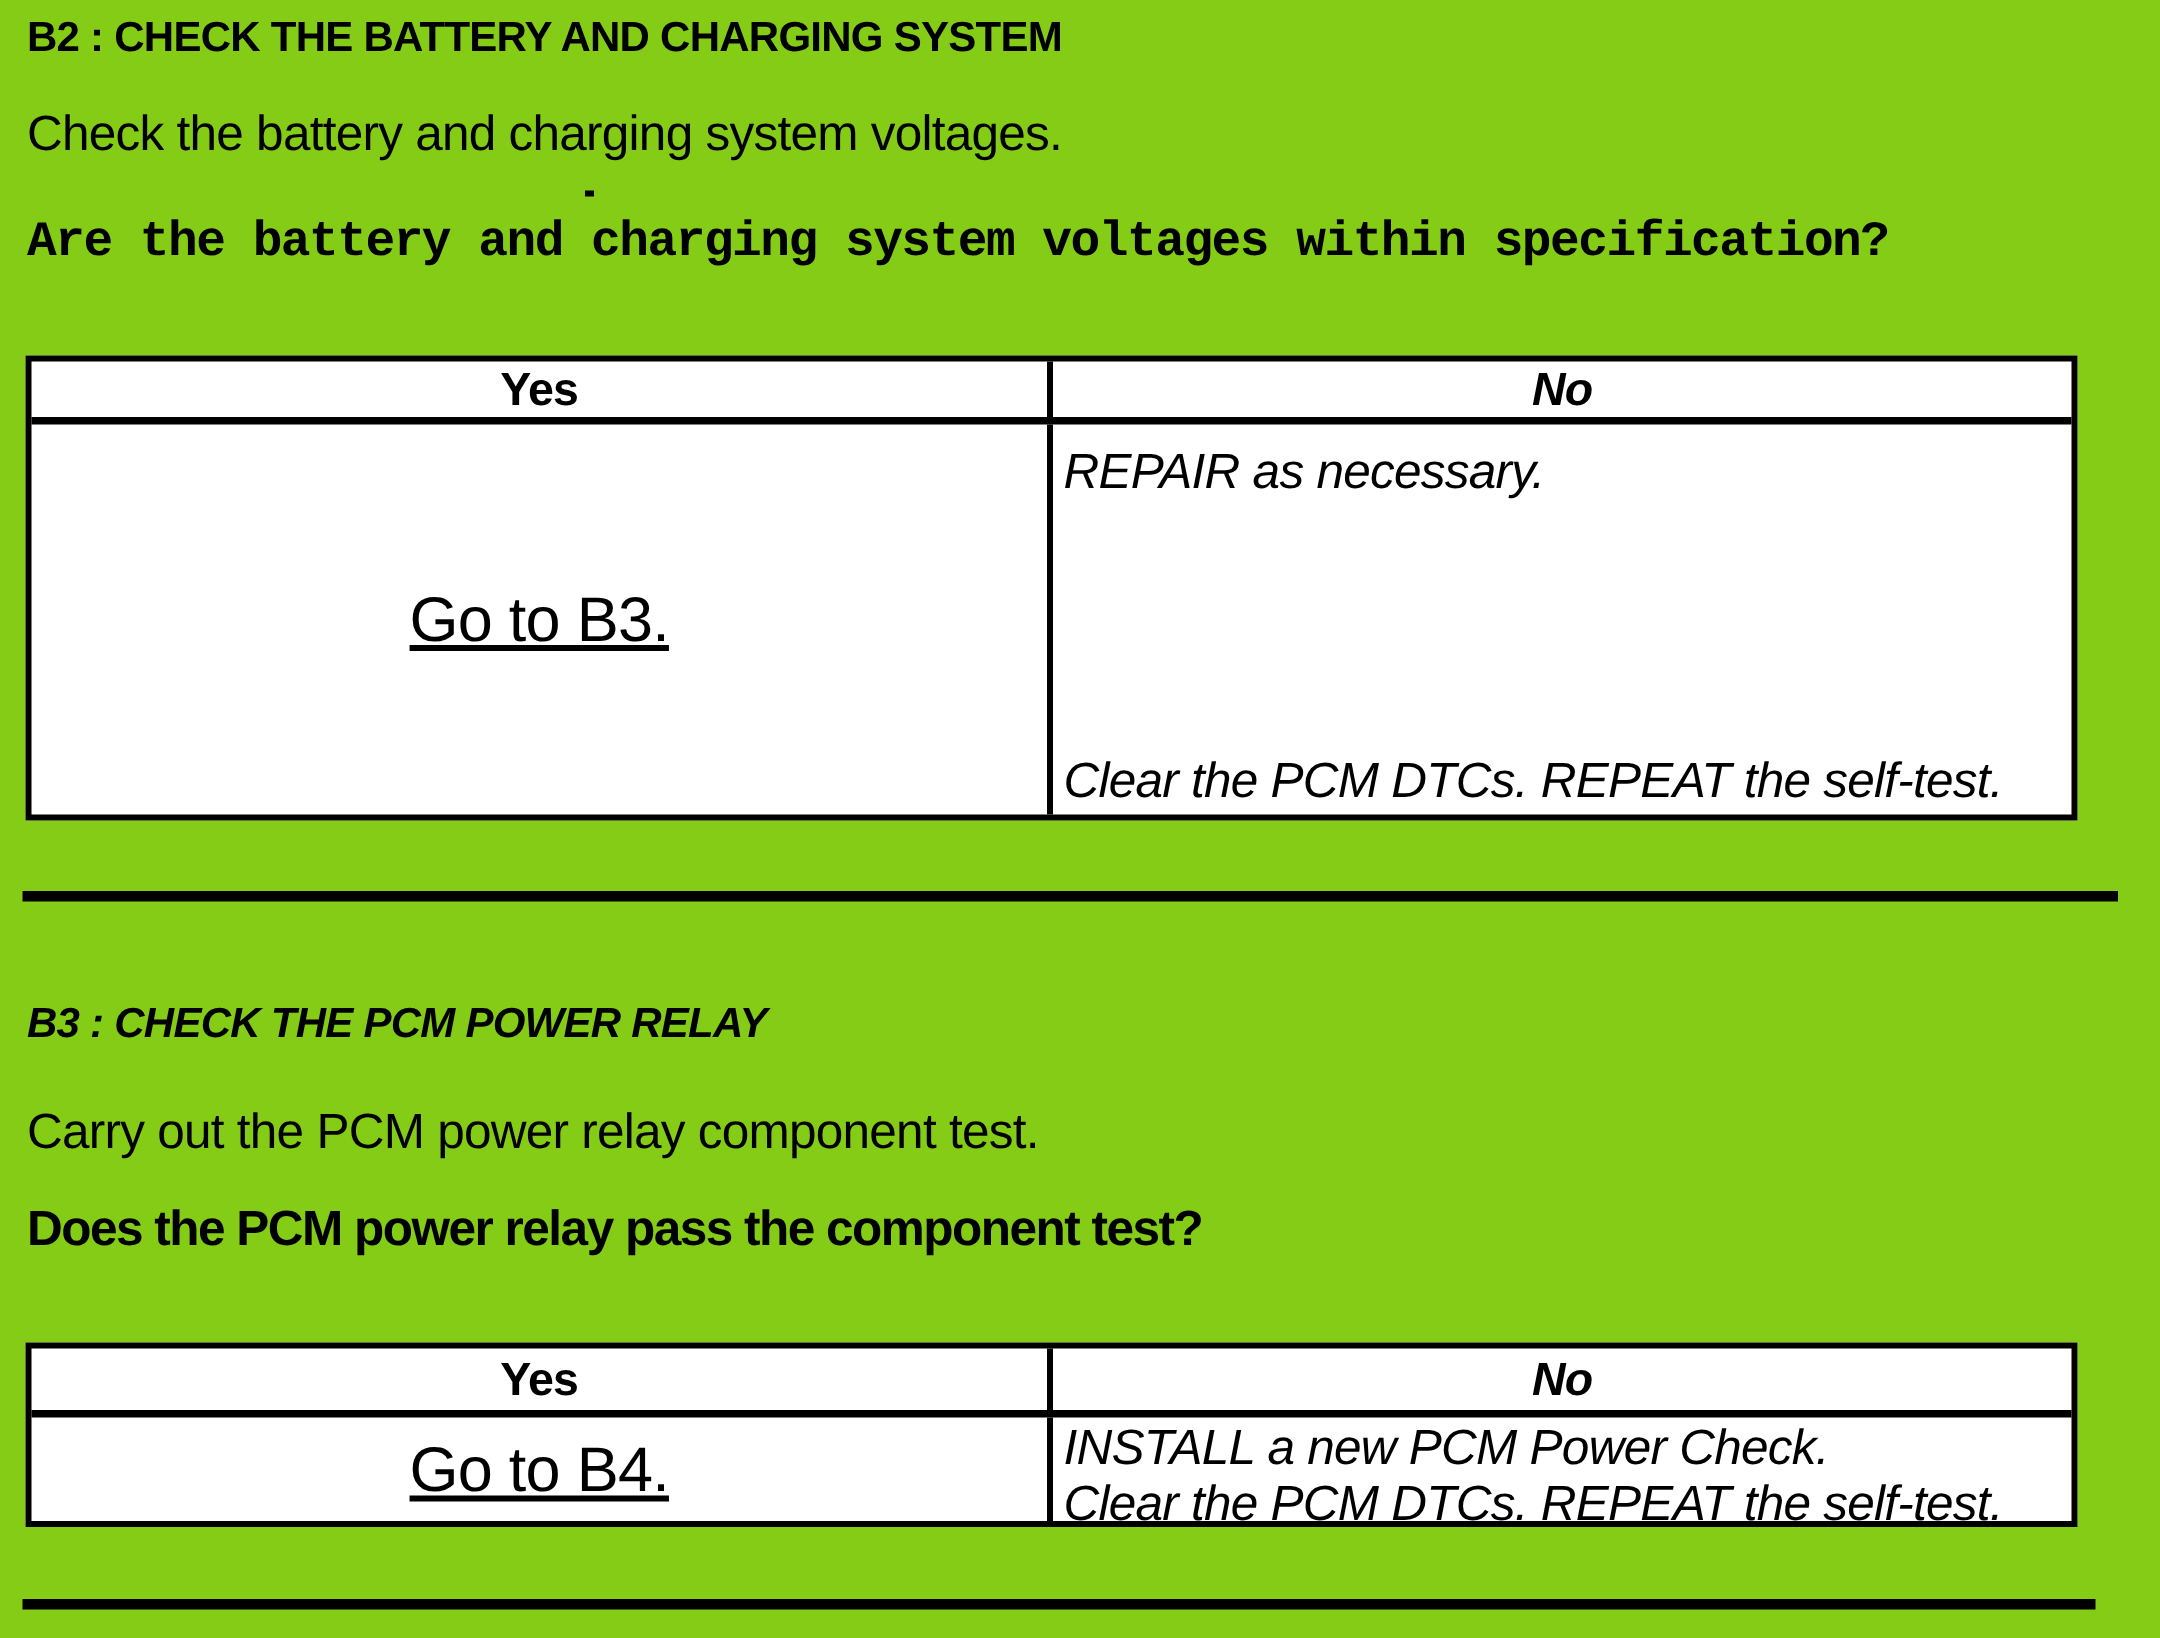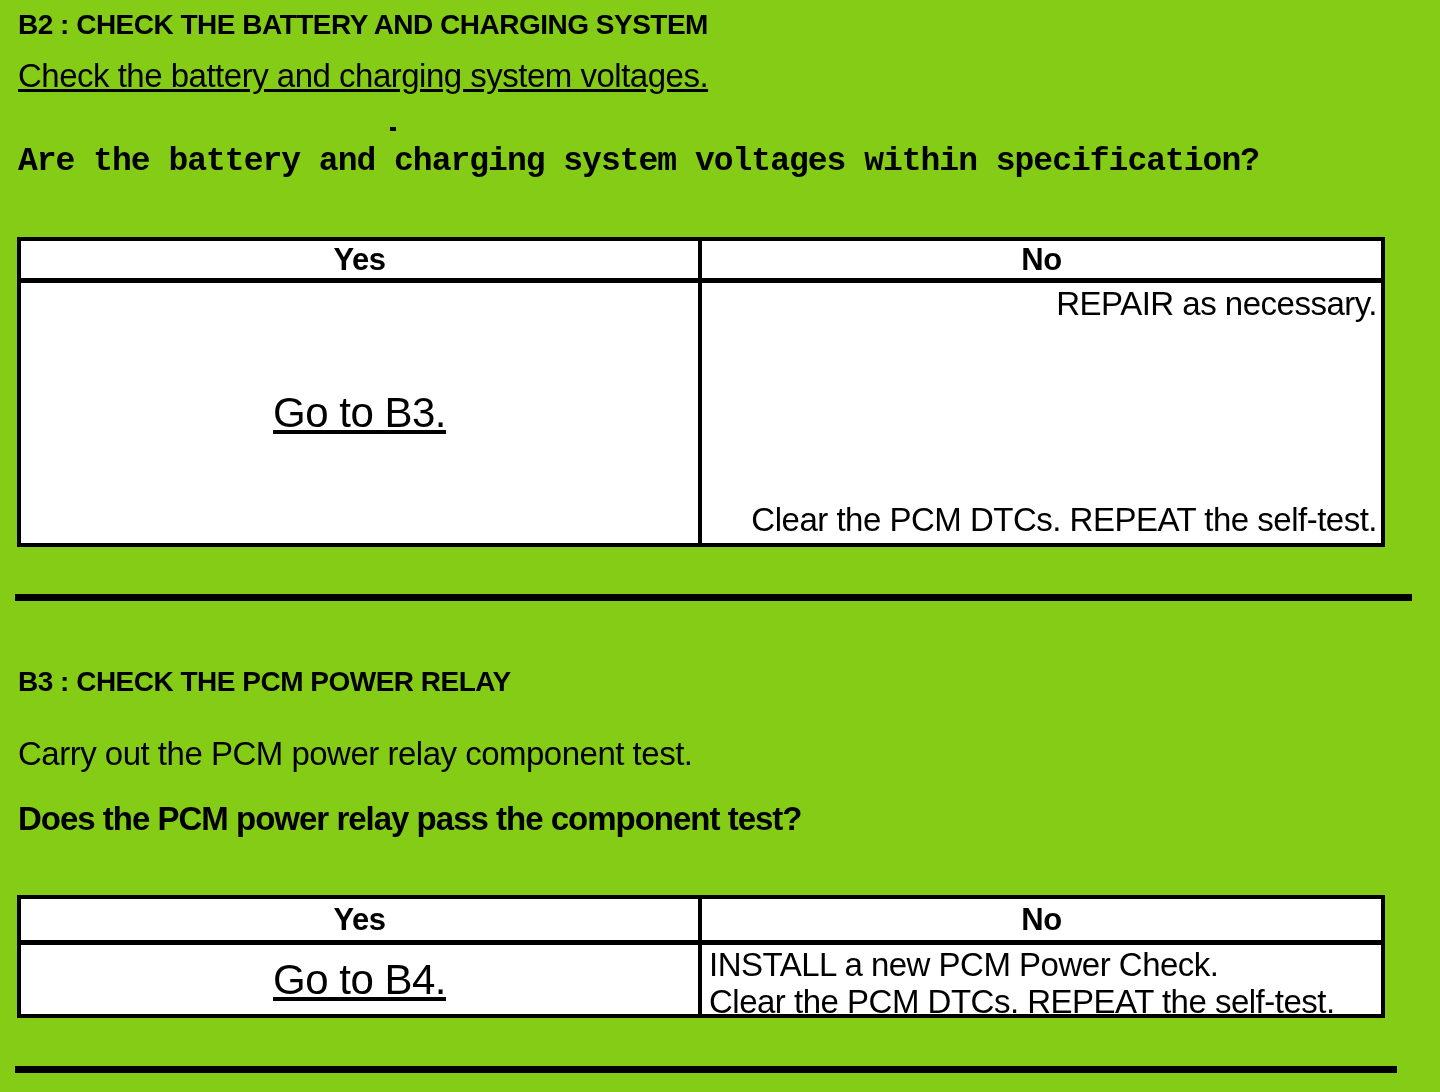--- a/index.html
+++ b/index.html
@@ -58,36 +58,36 @@
     flex: 0 0 auto;
     display: flex;
     align-items: center;
     justify-content: center;
   }
   .col-no {
     flex: 1 1 auto;
     display: flex;
     align-items: center;
     justify-content: center;
+    font-style: italic;
   }
   .hdr-cell {
     font-size: 31px;
     font-weight: bold;
   }
   .cell-center-text {
     font-size: 42px;
     text-decoration: underline;
   }
   .no-cell-spread {
     flex-direction: column;
     align-items: stretch;
     justify-content: space-between;
-    padding: 2px 4px 5px 7px;
+    padding: 12px 4px 5px 7px;
     box-sizing: border-box;
-    text-align: right;
   }
   .no-cell-lines {
     flex-direction: column;
     align-items: stretch;
     justify-content: flex-start;
     padding: 1px 4px 0 7px;
     box-sizing: border-box;
   }
   .no-line {
     font-size: 33px;
@@ -104,21 +104,21 @@
     background: #000000;
   }
 </style>
 </head>
 <body>
 
 <div class="page">
 
   <div class="abs step-heading" style="left:18px; top:9px;">B2 : CHECK THE BATTERY AND CHARGING SYSTEM</div>
 
-  <div class="abs body-text" style="left:18px; top:57px;text-decoration:underline;">Check the battery and charging system voltages.</div>
+  <div class="abs body-text" style="left:18px; top:70px;">Check the battery and charging system voltages.</div>
 
   <div class="abs artifact-dot" style="left:390px; top:127px; width:6px; height:4px;"></div>
 
   <div class="abs question-text" style="left:18px; top:143px;font-family:Liberation Mono, monospace;">Are the battery and charging system voltages within specification?</div>
 
   <div class="abs decision-table" style="left:17px; top:237px; width:1368px; height:310px;">
     <div class="tbl-header-row tbl1-header">
       <div class="col-yes hdr-cell">Yes</div>
       <div class="col-no hdr-cell">No</div>
     </div>
@@ -128,21 +128,21 @@
       </div>
       <div class="col-no no-cell-spread">
         <span class="no-line">REPAIR as necessary.</span>
         <span class="no-line">Clear the PCM DTCs. REPEAT the self-test.</span>
       </div>
     </div>
   </div>
 
   <div class="abs section-divider" style="left:15px; top:594px; width:1397px; height:7px;"></div>
 
-  <div class="abs step-heading" style="left:18px; top:666px;">B3 : CHECK THE PCM POWER RELAY</div>
+  <div class="abs step-heading" style="left:18px; top:666px;font-style:italic;">B3 : CHECK THE PCM POWER RELAY</div>
 
   <div class="abs body-text" style="left:18px; top:715px;margin-top:20px;">Carry out the PCM power relay component test.</div>
 
   <div class="abs question-text" style="left:18px; top:800px;">Does the PCM power relay pass the component test?</div>
 
   <div class="abs decision-table" style="left:17px; top:895px; width:1368px; height:123px;">
     <div class="tbl-header-row tbl2-header">
       <div class="col-yes hdr-cell">Yes</div>
       <div class="col-no hdr-cell">No</div>
     </div>

